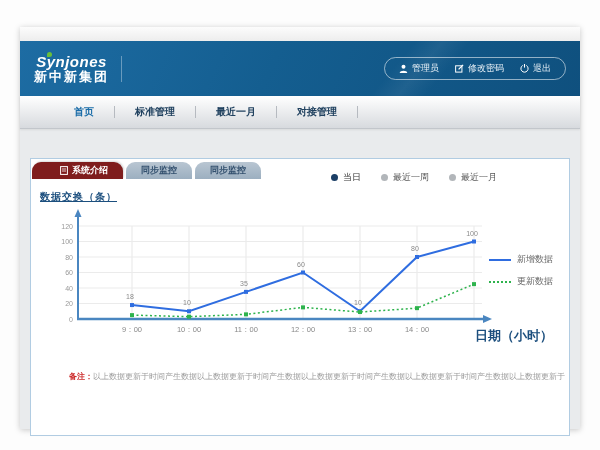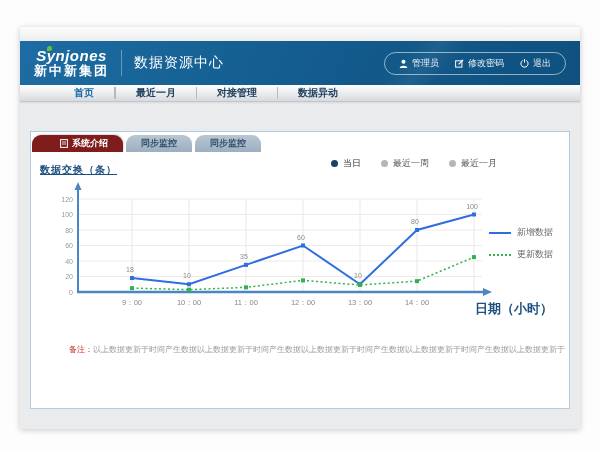--- a/index.html
+++ b/index.html
@@ -2,83 +2,82 @@
 <html><head>
 <meta charset="utf-8">
 <style>
   * { margin:0; padding:0; box-sizing:border-box; }
   html,body { width:600px; height:450px; background:#fdfdfd; font-family:"Liberation Sans", sans-serif; overflow:hidden; }
 
   .page { position:absolute; left:20px; top:27px; width:560px; height:402px; background:#e9ebed; box-shadow:0 1px 6px rgba(0,0,0,0.22); }
 
   .topstrip { height:14px; background:linear-gradient(#fcfcfc,#ededed); }
 
-  .header { height:44px; background:linear-gradient(115deg,#1d6ca3 0%, #145e90 45%, #0f507e 100%); display:flex; align-items:center; padding:0 14px; position:relative; overflow:hidden; }
+  .header { height:55px; background:linear-gradient(115deg,#1d6ca3 0%, #145e90 45%, #0f507e 100%); display:flex; align-items:center; padding:0 14px; position:relative; overflow:hidden; }
   .header:after { content:""; position:absolute; right:60px; top:-20px; width:220px; height:120px; background:linear-gradient(115deg, rgba(255,255,255,0) 40%, rgba(255,255,255,0.06) 50%, rgba(255,255,255,0) 60%); transform:skewX(-20deg); }
   .logo { display:flex; flex-direction:column; align-items:center; line-height:1.05; position:relative; }
   .logo-en { color:#fff; font-size:15px; font-weight:bold; font-style:italic; letter-spacing:0.5px; }
   .logo-accent { position:absolute; left:13px; top:-2px; width:5px; height:5px; background:#6abf3a; border-radius:50% 50% 50% 0; }
   .logo-cn { color:#fff; font-size:13px; font-weight:bold; letter-spacing:2px; }
   .header-divider { width:1px; height:26px; background:rgba(255,255,255,0.35); margin:0 12px; }
   .app-title { color:#fff; font-size:14px; letter-spacing:1px; }
   .header-spacer { flex:1; }
   .user-pill { display:flex; align-items:flex-end; gap:16px; border:1px solid rgba(255,255,255,0.55); border-radius:12px; padding:4px 14px; position:relative; z-index:2; }
   .pill-btn { display:flex; align-items:center; gap:4px; color:#eaf2f8; font-size:9px; cursor:pointer; }
   .pill-btn svg { display:block; }
 
-  .nav { height:17px; background:linear-gradient(#ffffff,#d7dade); border-bottom:1px solid #c2c6cb; display:flex; align-items:center; padding-left:34px; box-shadow:0 1px 2px rgba(0,0,0,0.08); position:relative; z-index:1; }
+  .nav { height:33px; background:linear-gradient(#ffffff,#d7dade); border-bottom:1px solid #c2c6cb; display:flex; align-items:center; padding-left:34px; box-shadow:0 1px 2px rgba(0,0,0,0.08); position:relative; z-index:1; }
   .nav-item { font-size:10px; font-weight:bold; color:#20415f; padding:0 20px; cursor:pointer; white-space:nowrap; }
   .nav-item.active { color:#1a6ca8; }
   .nav-divider { width:1px; height:12px; background:#b6bac0; }
 
   .content { position:relative; height:317px; }
 
   .tabs { position:absolute; left:12px; top:13px; display:flex; align-items:flex-end; }
   .tab { height:17px; display:flex; align-items:center; gap:4px; font-size:9px; font-weight:bold; padding:0 15px; border-radius:9px 9px 0 0; cursor:pointer; }
   .tab.active { background:#7f1d1d; color:#fff; z-index:3; box-shadow:1px -1px 2px rgba(0,0,0,0.15);padding-left:28px; }
   .tab.inactive { background:linear-gradient(#b9c6d2,#9cafc0); color:#33506e; margin-left:3px; z-index:2;margin-top:20px; }
   .tab.inactive + .tab.inactive { z-index:1; }
   .tab svg { display:block; }
 
   .card { position:absolute; left:10px; right:10px; top:29px; bottom:10px; background:#fff; border:1px solid #b1cce2; }
 
-  .radios { position:absolute; right:72px; top:12px; display:flex; gap:20px; align-items:center;margin-top:13px; }
+  .radios { position:absolute; right:72px; top:12px; display:flex; gap:20px; align-items:center; }
   .radio-opt { display:flex; align-items:center; gap:5px; font-size:9px; color:#555; cursor:pointer; }
   .radio-dot { width:7px; height:7px; border-radius:50%; background:#b2b6ba; }
   .radio-opt.selected .radio-dot { background:#1b3f66; }
   .radio-opt.selected { color:#333; }
 
   .ylabel { position:absolute; left:9px; top:31px; font-size:10px; font-weight:bold; color:#1c4f7e; letter-spacing:1px;text-decoration:underline; }
   .xlabel { position:absolute; right:16px; top:168px; font-size:13px; font-weight:bold; color:#1c4f7e; }
 
   .chart-wrap { position:absolute; left:13px; top:50px; width:470px; height:150px; }
 
   .legend { position:absolute; right:16px; top:94px; display:flex; flex-direction:column; gap:9px; }
   .legend-item { display:flex; align-items:center; gap:6px; font-size:9px; color:#666; }
   .legend-line { width:22px; height:0; border-top-width:2px; }
   .legend-line.solid { border-top-style:solid; }
   .legend-line.dotted { border-top-style:dotted; }
 
   .note { position:absolute; left:38px; top:212px; right:20px; font-size:8px; color:#9a9a9a; letter-spacing:0; white-space:nowrap; }
-  .note .prefix { color:#cc2b2b; font-weight:normal; }
+  .note .prefix { color:#cc2b2b; font-weight:bold; }
 </style>
 </head>
 <body>
 
 <div class="page">
   <div class="topstrip"></div>
 
   <div class="header">
     <div class="logo">
       <span class="logo-accent"></span>
       <span class="logo-en">Synjones</span>
       <span class="logo-cn">新中新集团</span>
     </div>
     <div class="header-divider"></div>
-    <div class="app-title">数据资源中心</div>
     <div class="header-spacer"></div>
     <div class="user-pill">
       <div class="pill-btn">
         <span>
             <svg width="9" height="9" viewBox="0 0 10 10">
               <circle cx="5" cy="3" r="2.2" fill="#fff"></circle>
               <path d="M0.8 10 C0.8 6.8 9.2 6.8 9.2 10 Z" fill="#fff"></path>
             </svg>
           </span>
         <span>管理员</span>
@@ -100,26 +99,26 @@
             </svg>
           </span>
         <span>退出</span>
       </div>
     </div>
   </div>
 
   <div class="nav">
     <div class="nav-item active">首页</div>
     <div class="nav-divider"></div>
+    <div class="nav-item">标准管理</div>
     <div class="nav-divider"></div>
     <div class="nav-item">最近一月</div>
     <div class="nav-divider"></div>
     <div class="nav-item">对接管理</div>
     <div class="nav-divider"></div>
-    <div class="nav-item">数据异动</div>
   </div>
 
   <div class="content">
     <div class="tabs">
       <div class="tab active">
         <span>
             <svg width="8" height="9" viewBox="0 0 8 9">
               <rect x="0.6" y="0.6" width="6.8" height="7.8" fill="none" stroke="#fff" stroke-width="1"></rect>
               <line x1="2" y1="3" x2="6" y2="3" stroke="#fff" stroke-width="0.8"></line>
               <line x1="2" y1="5" x2="6" y2="5" stroke="#fff" stroke-width="0.8"></line>

